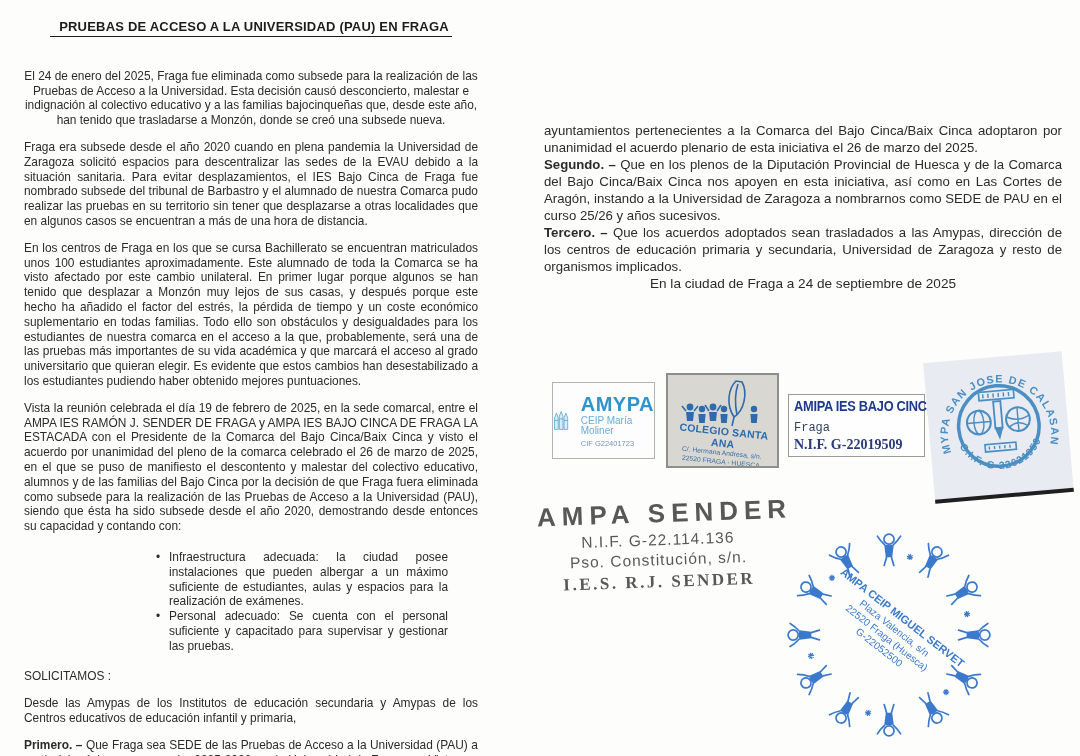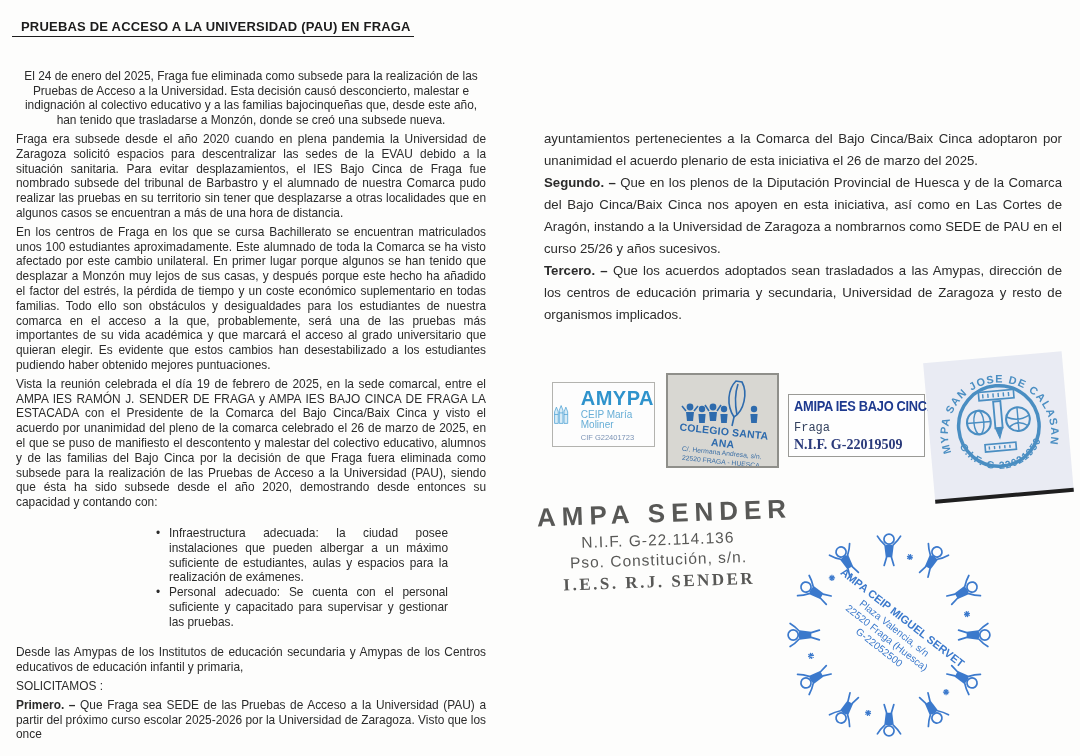--- a/index.html
+++ b/index.html
@@ -9,42 +9,42 @@
     font-family:"Liberation Sans",sans-serif;
   }
   .page{position:absolute;inset:0;}
 
   
   .left-col{
     position:absolute;left:12px;top:20px;width:478px;
     font-size:11.9px;line-height:14.8px;text-align:justify;
   }
   .doc-title{
-    text-align:left;font-size:13px;font-weight:bold;letter-spacing:.2px;
+    text-align:center;font-size:13px;font-weight:bold;letter-spacing:.2px;
     margin:0 0 34px 0;color:#1c1c1c;
   }
   .doc-title span{border-bottom:1.6px solid #1c1c1c;padding:0 3px 2px 3px;}
-  .left-col p{margin:4px;}
+  .left-col p{margin:12px;}
   .p-centered{text-align:center;}
   ul.criteria{margin:16px;padding:0 26px 0 128px;list-style:none;}
   ul.criteria li{position:relative;padding-left:13px;text-align:justify;}
   ul.criteria li::before{content:"\2022";position:absolute;left:0;top:0;}
   b.lead{font-weight:bold;}
 
   
   .right-col{
-    position:absolute;left:544px;top:128px;width:518px;
-    font-size:13.2px;line-height:22px;text-align:justify;
+    position:absolute;left:544px;top:122px;width:518px;
+    font-size:13.2px;line-height:17px;text-align:justify;
   }
   .right-col p{margin:0;}
   .date-line{text-align:center;margin-top:27px;font-size:13.6px;}
 
   
   .stamp-amypa{
-    position:absolute;left:552px;top:382px;width:103px;height:65px;
+    position:absolute;left:552px;top:382px;width:103px;height:77px;
     background:#fdfdfd;border:1px solid #b3b3af;box-sizing:border-box;
     display:flex;align-items:center;justify-content:center;gap:12px;
   }
   .amypa-text{display:flex;flex-direction:column;line-height:1.05;}
   .amypa-name{font-size:20px;font-weight:bold;color:#2f93cc;letter-spacing:.5px;}
   .amypa-sub{font-size:10px;color:#67aed6;margin-top:1px;}
   .amypa-cif{font-size:7.5px;color:#7b93b5;margin-top:3px;}
 
   .stamp-santa{
     position:absolute;left:666px;top:373px;width:113px;height:95px;
@@ -93,29 +93,30 @@
       <span title="PRUEBAS DE ACCESO A LA UNIVERSIDAD (PAU) EN FRAGA"></span><span style="border-bottom:1.6px solid #1c1c1c;padding:0 3px 2px 3px;">PRUEBAS DE ACCESO A LA UNIVERSIDAD (PAU) EN FRAGA</span>
     </h1>
     <p class="p-centered">El 24 de enero del 2025, Fraga fue eliminada como subsede para la realización de las Pruebas de Acceso a la Universidad. Esta decisión causó desconcierto, malestar e indignación al colectivo educativo y a las familias bajocinqueñas que, desde este año, han tenido que trasladarse a Monzón, donde se creó una subsede nueva.</p>
     <p>Fraga era subsede desde el año 2020 cuando en plena pandemia la Universidad de Zaragoza solicitó espacios para descentralizar las sedes de la EVAU debido a la situación sanitaria. Para evitar desplazamientos, el IES Bajo Cinca de Fraga fue nombrado subsede del tribunal de Barbastro y el alumnado de nuestra Comarca pudo realizar las pruebas en su territorio sin tener que desplazarse a otras localidades que en algunos casos se encuentran a más de una hora de distancia.</p>
     <p>En los centros de Fraga en los que se cursa Bachillerato se encuentran matriculados unos 100 estudiantes aproximadamente. Este alumnado de toda la Comarca se ha visto afectado por este cambio unilateral. En primer lugar porque algunos se han tenido que desplazar a Monzón muy lejos de sus casas, y después porque este hecho ha añadido el factor del estrés, la pérdida de tiempo y un coste económico suplementario en todas familias. Todo ello son obstáculos y desigualdades para los estudiantes de nuestra comarca en el acceso a la que, probablemente, será una de las pruebas más importantes de su vida académica y que marcará el acceso al grado universitario que quieran elegir. Es evidente que estos cambios han desestabilizado a los estudiantes pudiendo haber obtenido mejores puntuaciones.</p>
     <p>Vista la reunión celebrada el día 19 de febrero de 2025, en la sede comarcal, entre el AMPA IES RAMÓN J. SENDER DE FRAGA y AMPA IES BAJO CINCA DE FRAGA LA ESTACADA con el Presidente de la Comarca del Bajo Cinca/Baix Cinca y visto el acuerdo por unanimidad del pleno de la comarca celebrado el 26 de marzo de 2025, en el que se puso de manifiesto el descontento y malestar del colectivo educativo, alumnos y de las familias del Bajo Cinca por la decisión de que Fraga fuera eliminada como subsede para la realización de las Pruebas de Acceso a la Universidad (PAU), siendo que ésta ha sido subsede desde el año 2020, demostrando desde entonces su capacidad y contando con:</p>
     <ul class="criteria">
       <li>Infraestructura adecuada: la ciudad posee instalaciones que pueden albergar a un máximo suficiente de estudiantes, aulas y espacios para la realización de exámenes.</li>
       <li>Personal adecuado: Se cuenta con el personal suficiente y capacitado para supervisar y gestionar las pruebas.</li>
     </ul>
+    <p>SOLICITAMOS :</p>
     <p>Desde las Amypas de los Institutos de educación secundaria y Amypas de los Centros educativos de educación infantil y primaria,</p>
-    <p>SOLICITAMOS :</p>
     <p><b class="lead">Primero. –</b><span> Que Fraga sea SEDE de las Pruebas de Acceso a la Universidad (PAU) a partir del próximo curso escolar 2025-2026 por la Universidad de Zaragoza. Visto que los once</span></p>
   </div>
 
   <div class="right-col">
     <p>ayuntamientos pertenecientes a la Comarca del Bajo Cinca/Baix Cinca adoptaron por unanimidad el acuerdo plenario de esta iniciativa el 26 de marzo del 2025.</p>
     <p><b class="lead">Segundo. –</b><span> Que en los plenos de la Diputación Provincial de Huesca y de la Comarca del Bajo Cinca/Baix Cinca nos apoyen en esta iniciativa, así como en Las Cortes de Aragón, instando a la Universidad de Zaragoza a nombrarnos como SEDE de PAU en el curso 25/26 y años sucesivos.</span></p>
     <p><b class="lead">Tercero. –</b><span> Que los acuerdos adoptados sean trasladados a las Amypas, dirección de los centros de educación primaria y secundaria, Universidad de Zaragoza y resto de organismos implicados.</span></p>
+    <p class="date-line">En la ciudad de Fraga a 24 de septiembre de 2025</p>
   </div>
 
   <div class="stamp-amypa">
     <svg width="28" height="38" viewBox="0 0 30 40">
       <g stroke="#4aa0d4" stroke-width="1.4" fill="#d8ecf7">
         <path d="M3,14 L6.5,5 L10,14 L10,36 L3,36 Z"></path>
         <path d="M12,11 L15.5,2 L19,11 L19,36 L12,36 Z"></path>
         <path d="M21,14 L24.5,5 L28,14 L28,36 L21,36 Z"></path>
         <path d="M3,19 H10 M12,16 H19 M21,19 H28" fill="none"></path>
       </g>

